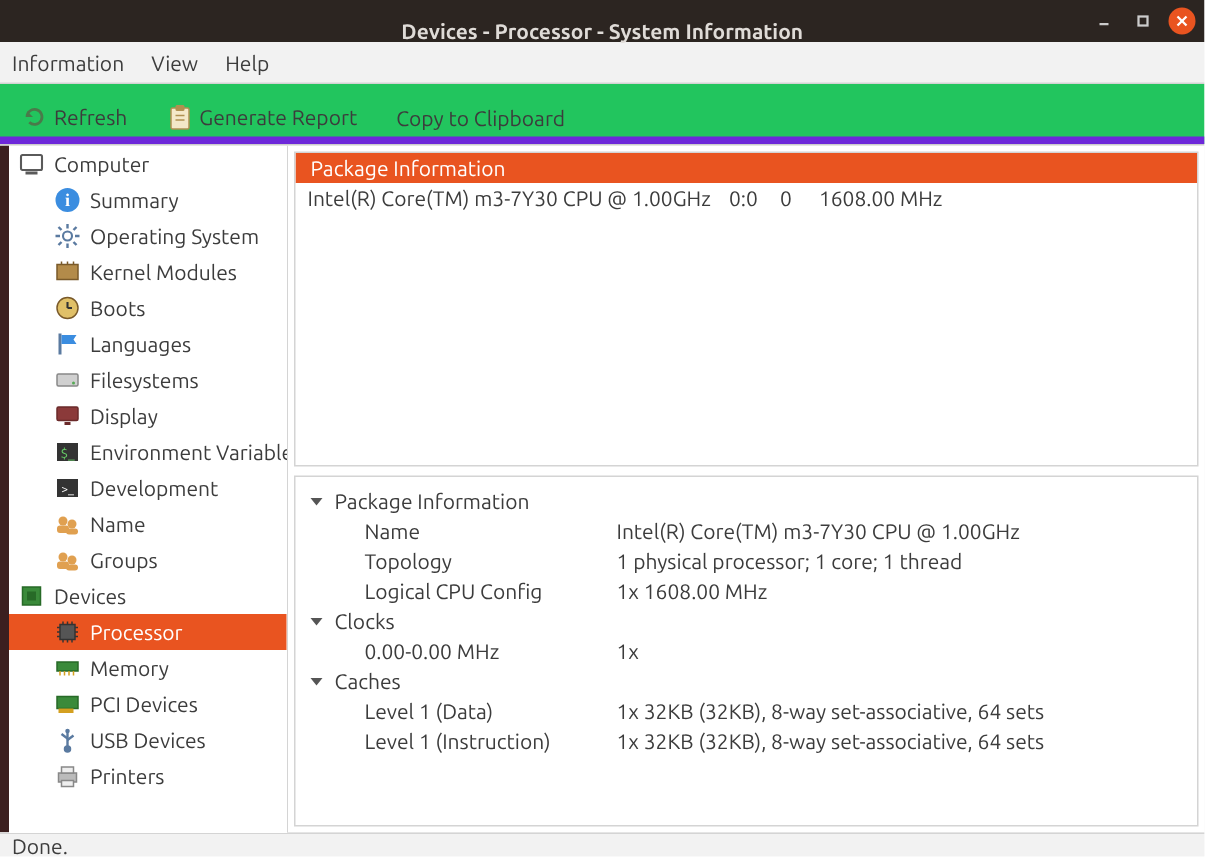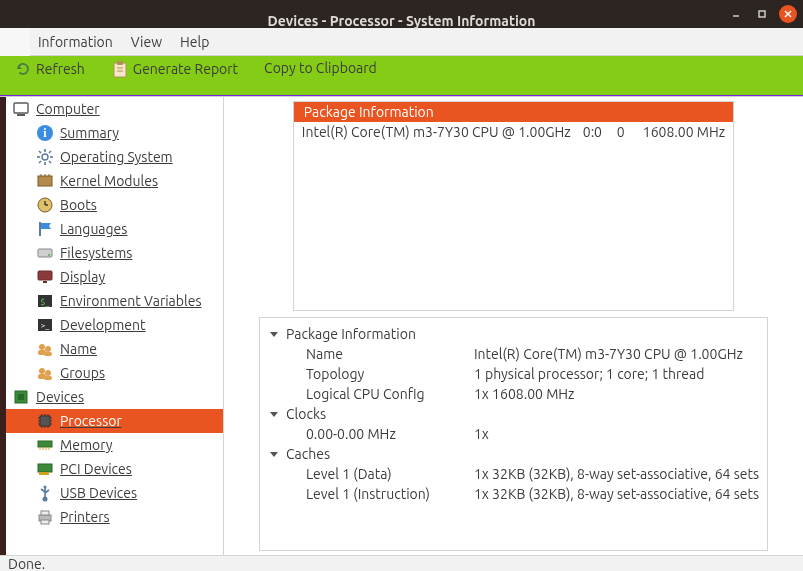--- a/index.html
+++ b/index.html
@@ -41,56 +41,54 @@
 .winbtn.close { background: #e95420; color: #fff; }
 .winbtn svg { width: 10px; height: 10px; }
 .menubar {
   background: #f2f2f2;
   height: 28px;
   display: flex;
   align-items: center;
   padding: 0 8px;
   gap: 18px;
   border-bottom: 1px solid #d4d4d4;
-  margin-left: 30px;
 }
 .menubar span { cursor: default; }
 .toolbar {
-  background: #84cc16;
+  background: #22c55e;
   height: 40px;
   display: flex;
-  align-items: flex-start;
+  align-items: flex-end;
   padding: 0 8px;
   gap: 14px;
-  border-bottom: 1px solid #6d28d9;
+  border-bottom: 5px solid #6d28d9;
 }
 .toolbtn {
   display: flex; align-items: center; gap: 4px;
   padding: 4px 6px;
   cursor: pointer;
 }
 .toolbtn svg { width: 18px; height: 18px; }
 .main {
   flex: 1;
   display: flex;
   overflow: hidden;
   background: #fff;
   border-top: 1px solid #ccc;
 }
 .left-strip {
   width: 6px;
   background: #3b1f1f;
 }
 .sidebar {
-  width: 218px;
+  width: 186px;
   background: #fff;
   overflow-y: auto;
   border-right: 1px solid #d4d4d4;
   position: relative;
-  text-decoration: underline;
 }
 .sidebar::-webkit-scrollbar { width: 8px; }
 .sidebar::-webkit-scrollbar-thumb { background: #bdbdbd; border-radius: 4px; }
 .tree-item {
   display: flex;
   align-items: center;
   height: 24px;
   padding-left: 6px;
   gap: 6px;
   cursor: pointer;
@@ -103,21 +101,20 @@
   display: flex; align-items: center; justify-content: center;
   flex-shrink: 0;
 }
 .tree-icon svg { width: 18px; height: 18px; }
 .content {
   flex: 1;
   display: flex;
   flex-direction: column;
   overflow: hidden;
   padding: 4px;
-  align-items: center;
 }
 .pane-top {
   flex: 0 0 210px;
   background: #fff;
   border: 1px solid #d4d4d4;
   overflow: auto;
   margin-bottom: 6px;
 }
 .pane-header {
   background: #e95420;

